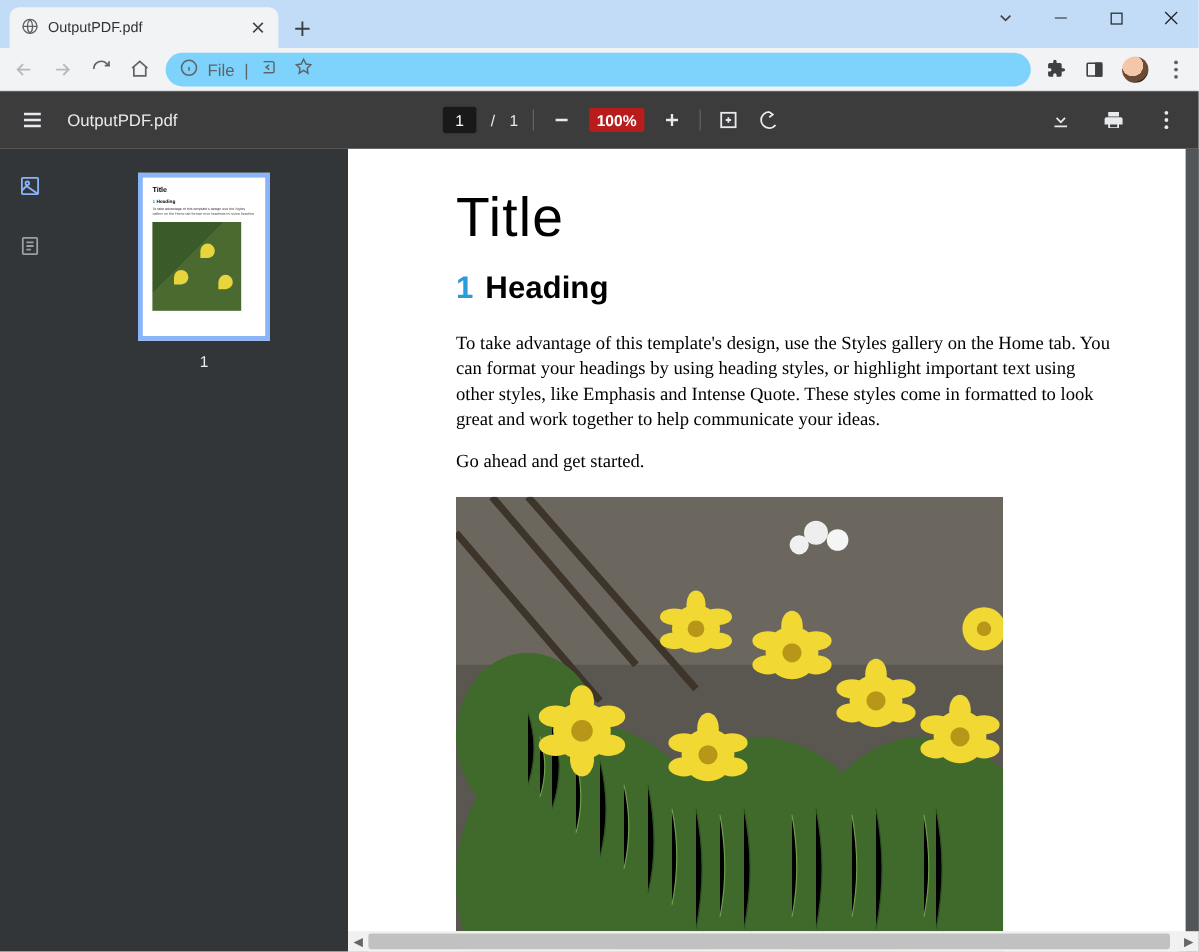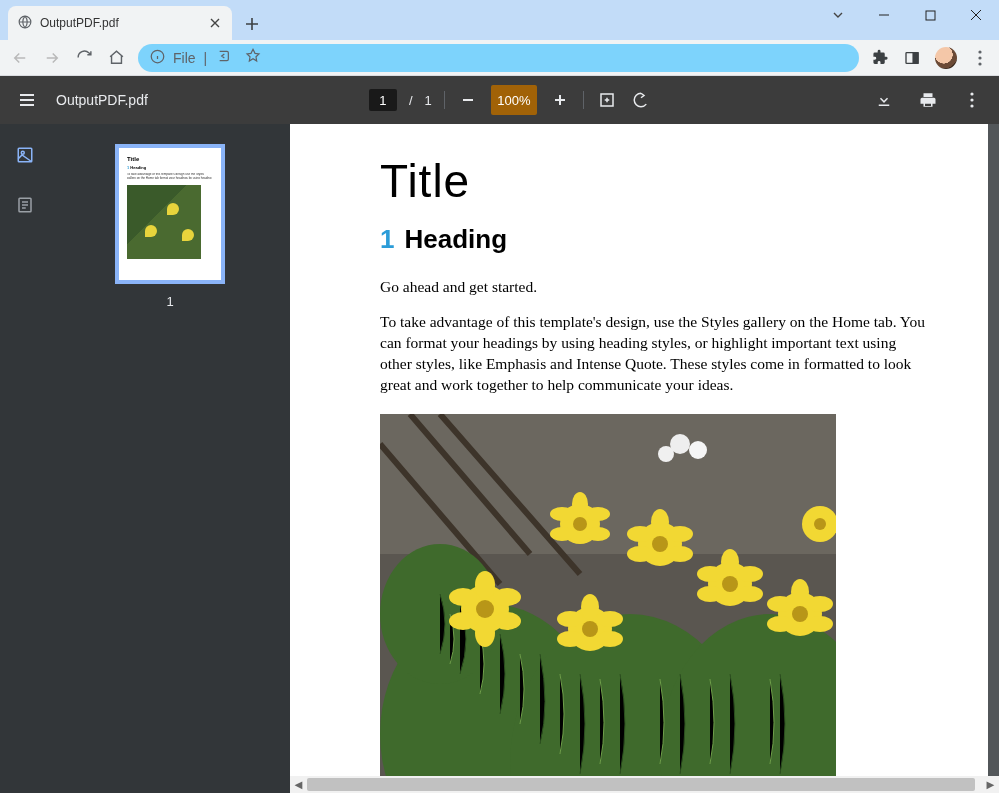--- a/index.html
+++ b/index.html
@@ -77,21 +77,21 @@
     align-items:center;
     color:#e8eaed;
     padding:0 16px;
     gap:18px;
   }
   .pdf-toolbar .left{ display:flex; align-items:center; gap:18px; }
   .pdf-toolbar .ham{ cursor:pointer;}
   .pdf-toolbar .fname{ font-size:14px; font-weight:500;}
   .pdf-toolbar .center{ flex:1; display:flex; justify-content:center; align-items:center; gap:12px;}
   .page-box{ background:#191919; color:#fff; width:28px; height:22px; display:flex;align-items:center;justify-content:center; font-size:13px; border-radius:2px;}
-  .zoom-box{ background:#a16207; color:#fff; width:46px; height:30px; display:flex;align-items:center;justify-content:center; font-size:13px; border-radius:2px;}
+  .zoom-box{ background:#b91c1c; color:#fff; width:46px; height:20px; display:flex;align-items:center;justify-content:center; font-size:13px; border-radius:2px;font-weight:bold;}
   .pdf-toolbar .divv{ width:1px; height:18px; background:#5f6368;}
   .tb-btn{ width:22px; height:22px; display:flex; align-items:center; justify-content:center; cursor:pointer; color:#e8eaed;}
   .pdf-toolbar .right{ display:flex; align-items:center; gap:22px;}
   
   .main {
     display:flex;
     height: calc(793px - 40px - 36px - 48px);
     background:#525659;
   }
   .side-icons{
@@ -376,22 +376,22 @@
       </div>
     </div>
     <div class="thumb-label">1</div>
   </div>
   <div class="doc-area">
     <div class="page">
       <div class="doc-title">Title</div>
       <div class="doc-heading">
         <span class="num">1</span><span>Heading</span>
       </div>
+      <p>To take advantage of this template's design, use the Styles gallery on the Home tab. You can format your headings by using heading styles, or highlight important text using other styles, like Emphasis and Intense Quote. These styles come in formatted to look great and work together to help communicate your ideas.</p>
       <p>Go ahead and get started.</p>
-      <p>To take advantage of this template's design, use the Styles gallery on the Home tab. You can format your headings by using heading styles, or highlight important text using other styles, like Emphasis and Intense Quote. These styles come in formatted to look great and work together to help communicate your ideas.</p>
       <div class="doc-image">
         <svg viewBox="0 0 456 430" preserveAspectRatio="xMidYMid slice">
 
           <rect width="456" height="430" fill="#5a5650"></rect>
           <rect width="456" height="140" fill="#6b675f"></rect>
 
           <path d="M30 0 L150 140 M0 30 L120 170 M60 0 L200 160" stroke="#3d342a" stroke-width="6" fill="none"></path>
 
           <g transform="translate(300,30)">
             <circle cx="0" cy="0" r="10" fill="#eee"></circle>

